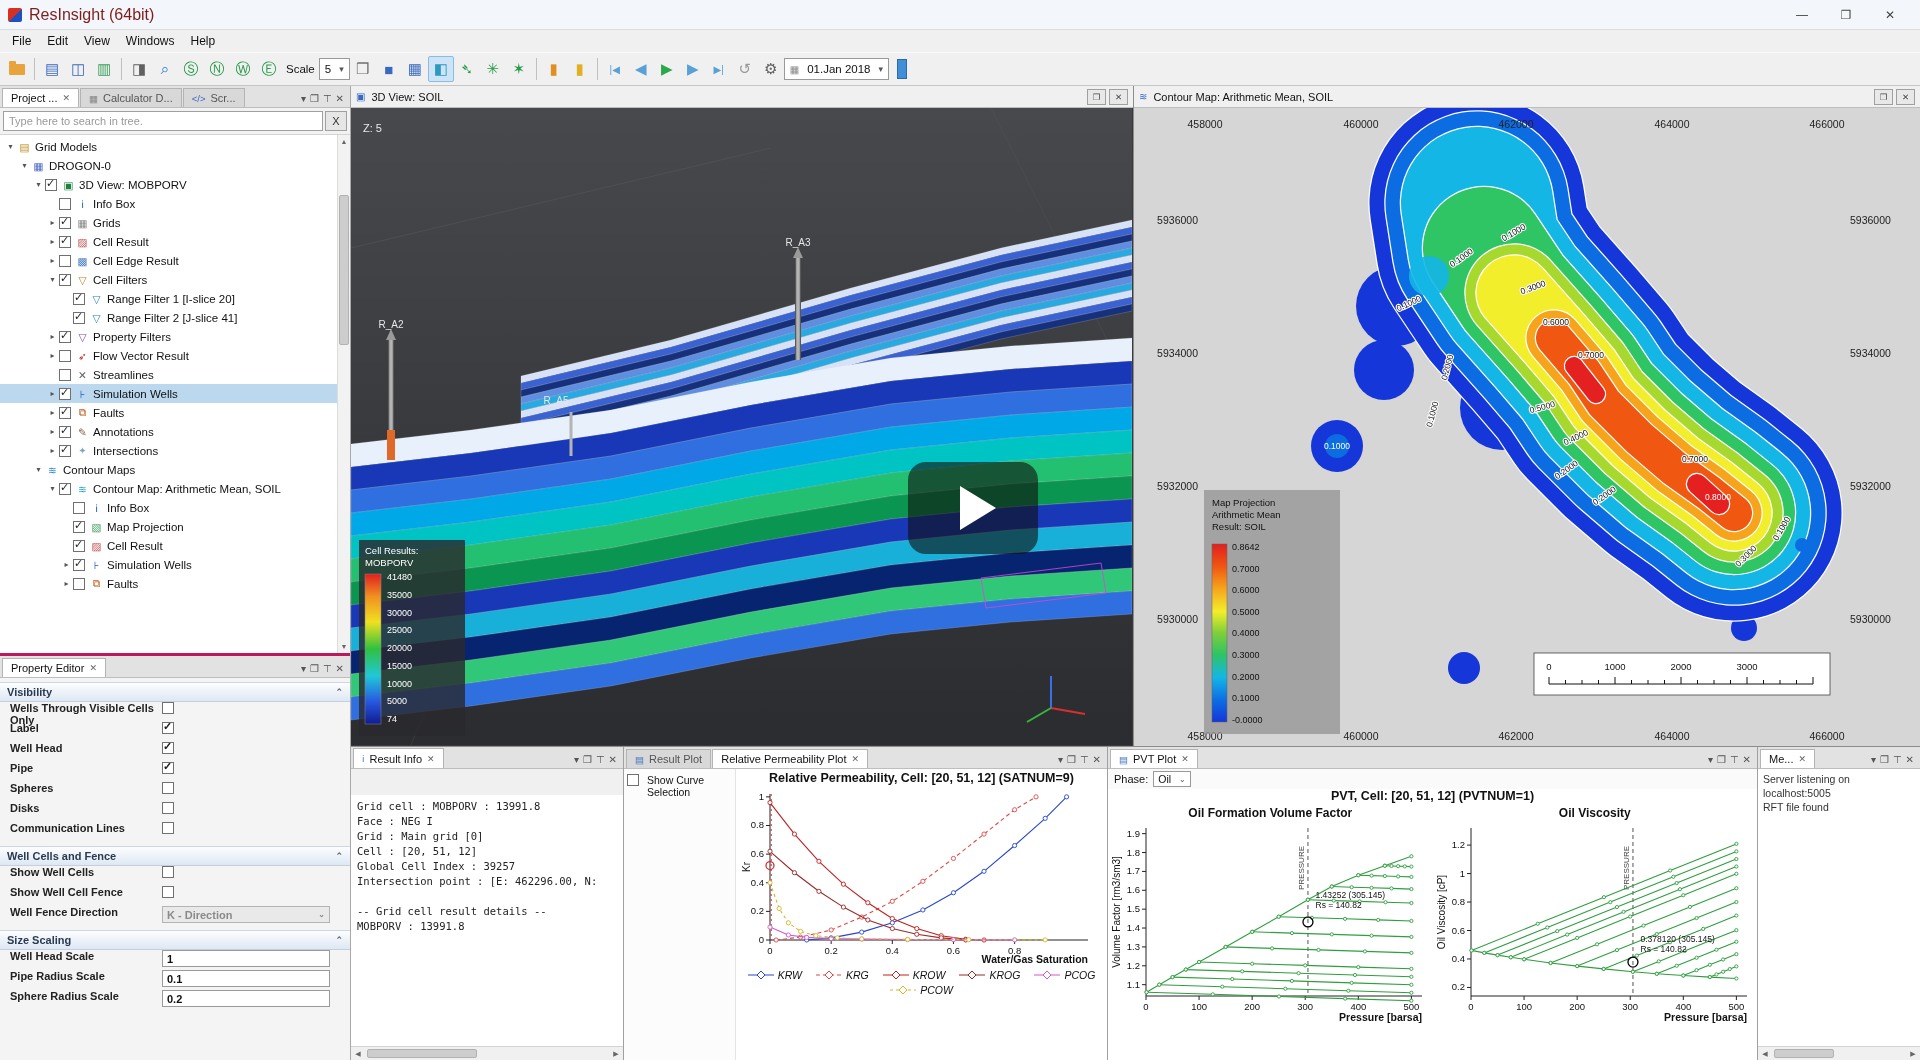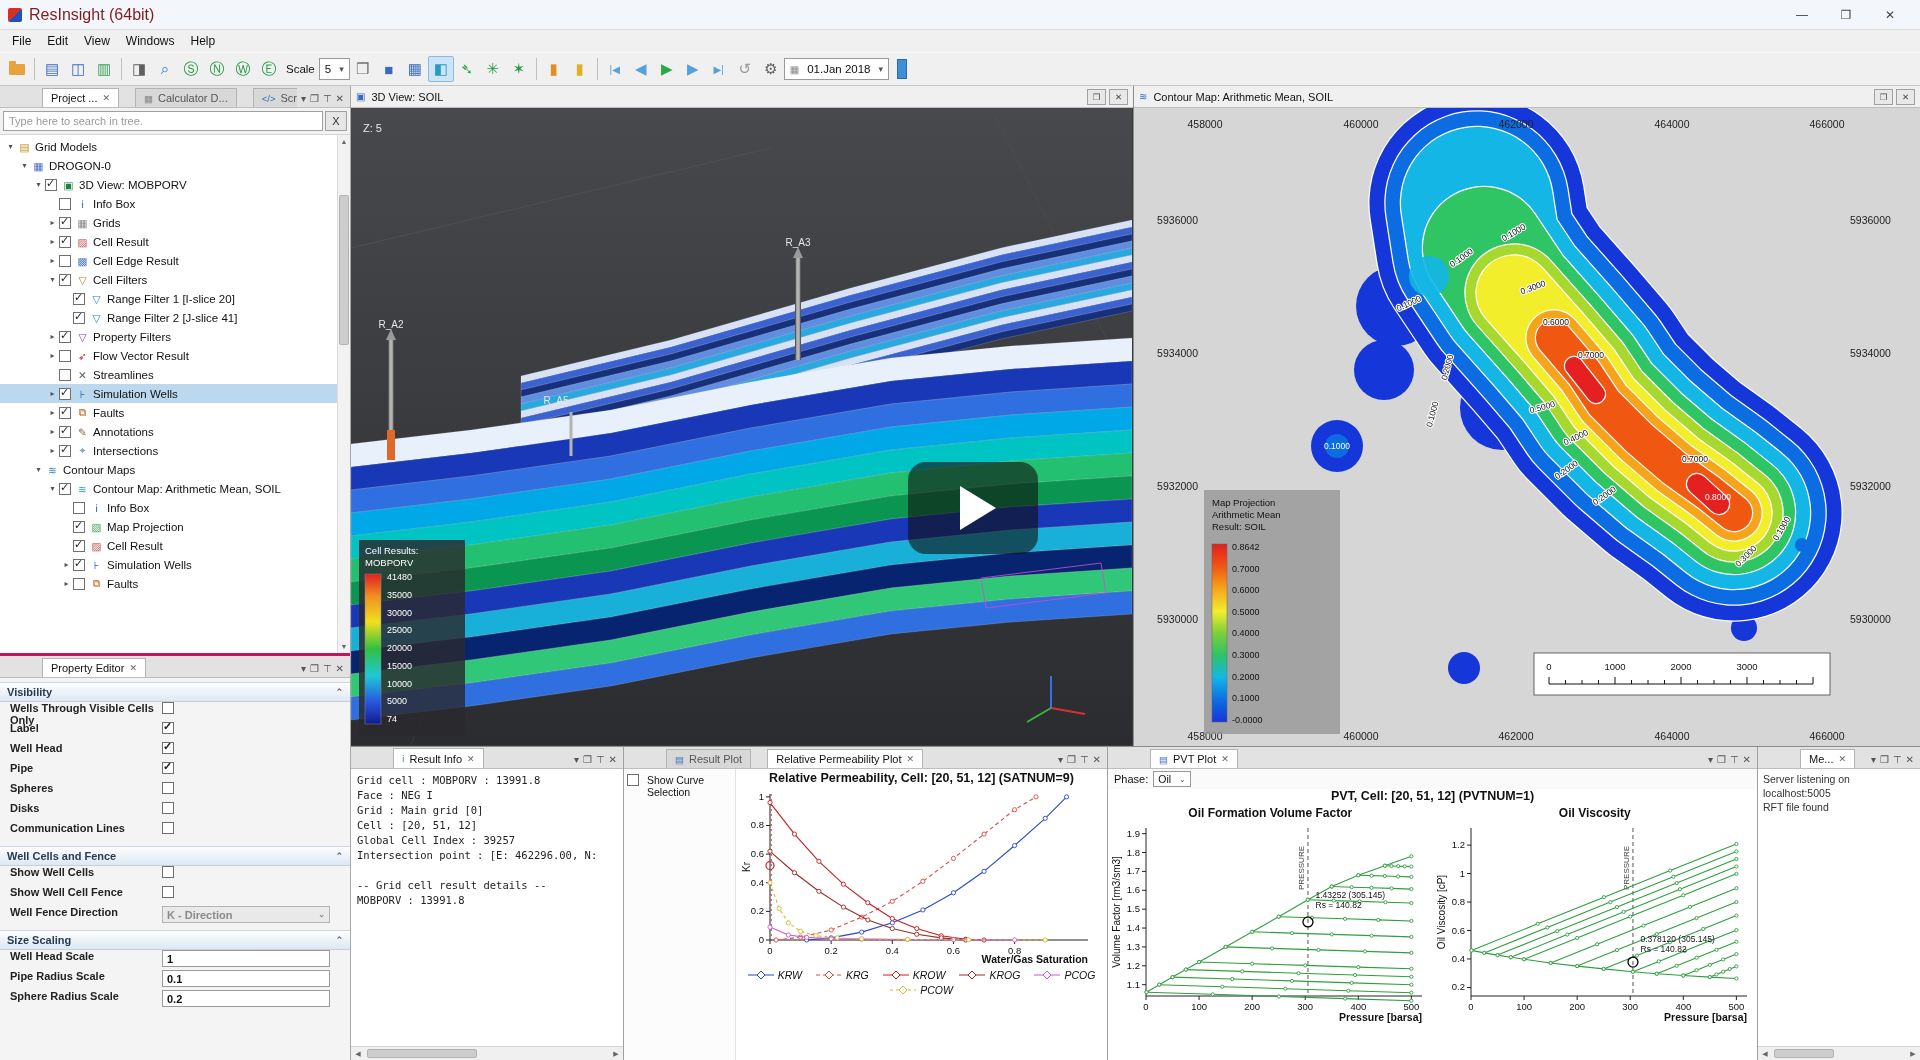--- a/index.html
+++ b/index.html
@@ -28,21 +28,21 @@
 
   
   .main { flex:1; display:flex; min-height:0; }
   .left-col { width:351px; display:flex; flex-direction:column; border-right:1px solid #a8a8a8; background:#f0f0f0; }
   .right-col { flex:1; display:flex; flex-direction:column; min-width:0; }
   .top-views { height:660px; display:flex; min-width:0; }
   .bottom-row { flex:1; display:flex; min-height:0; border-top:1px solid #8c8c8c; }
 
   
   .panel-tabs { height:22px; display:flex; align-items:flex-end; background:#e2e2e2; border-bottom:1px solid #bdbdbd; padding:0 2px; }
-  .tabs-holder { display:flex; align-items:flex-end; gap:16px; min-width:0; overflow:hidden;margin-left:40px; }
+  .tabs-holder { display:flex; align-items:flex-end; gap:1px; min-width:0; overflow:hidden; }
   .ptab { padding:3px 8px; background:#d8d8d8; border:1px solid #b4b4b4; border-bottom:none; font-size:11px; color:#555; display:flex; gap:5px; align-items:center; white-space:nowrap; }
   .ptab.active { background:#fff; color:#111; }
   .ptab-icon { font-size:9.5px; color:#4a7ac0; }
   .tab-close { font-size:9px; color:#666; }
   .dock-btns { margin-left:auto; display:flex; gap:4px; padding:0 4px 3px 4px; color:#555; font-size:10px; align-items:center; flex:none; }
   .dock-btn { cursor:default; }
 
   
   .project-panel { flex:1; display:flex; flex-direction:column; min-height:0; }
   .search-row { display:flex; padding:3px; gap:2px; background:#f2f2f2;align-items:flex-end; }
@@ -83,21 +83,21 @@
   .viewport { flex:1; position:relative; overflow:hidden; background:#3a3a3c; }
   .contour-body { flex:1; position:relative; overflow:hidden; background:#d6d6d6; }
   svg { font-family:"Liberation Sans", sans-serif; display:block; }
 
   
   .panelbox { display:flex; flex-direction:column; min-width:0; border-right:1px solid #a0a0a0; background:#f0f0f0; }
   .result-info { width:273px; }
   .relperm { width:484px; }
   .pvt { width:650px; }
   .messages { flex:1; border-right:none; }
-  .ri-body { flex:1; background:#fff; font-family:"DejaVu Sans Mono", monospace; font-size:10.5px; line-height:15px; padding:4px 6px; color:#222; white-space:pre; overflow:hidden; }
+  .ri-body { flex:1; background:#fff; font-family:"DejaVu Sans Mono", monospace; font-size:10.5px; line-height:15px; padding:4px 6px; color:#222; white-space:pre; overflow:hidden;margin-top:26px; }
   .hscroll { height:14px; background:#f0f0f0; border-top:1px solid #d4d4d4; display:flex; align-items:center; font-size:7px; color:#666; }
   .hs-arrow { width:14px; text-align:center; }
   .hs-track { flex:1; position:relative; height:100%; }
   .hs-thumb { position:absolute; left:2px; top:2px; bottom:2px; width:45%; background:#cdcdcd; border:1px solid #b2b2b2; border-radius:2px; }
   .rp-content { flex:1; display:flex; background:#fff; min-height:0; }
   .rp-left { width:112px; border-right:1px solid #e4e4e4; padding:5px 3px; font-size:10.5px; display:flex; gap:4px; align-items:flex-start; background:#fcfcfc; }
   .rp-plot { flex:1; display:flex; flex-direction:column; align-items:center; overflow:hidden; }
   .rp-title { font-weight:bold; font-size:12.5px; text-align:center; padding:2px 8px 0 8px; line-height:15px; }
   .rp-legend { display:flex; flex-wrap:wrap; gap:3px 14px; justify-content:center; padding:1px 4px 3px 4px; font-size:10.5px; }
   .lg-item { display:flex; align-items:center; gap:4px;font-style:italic; }

